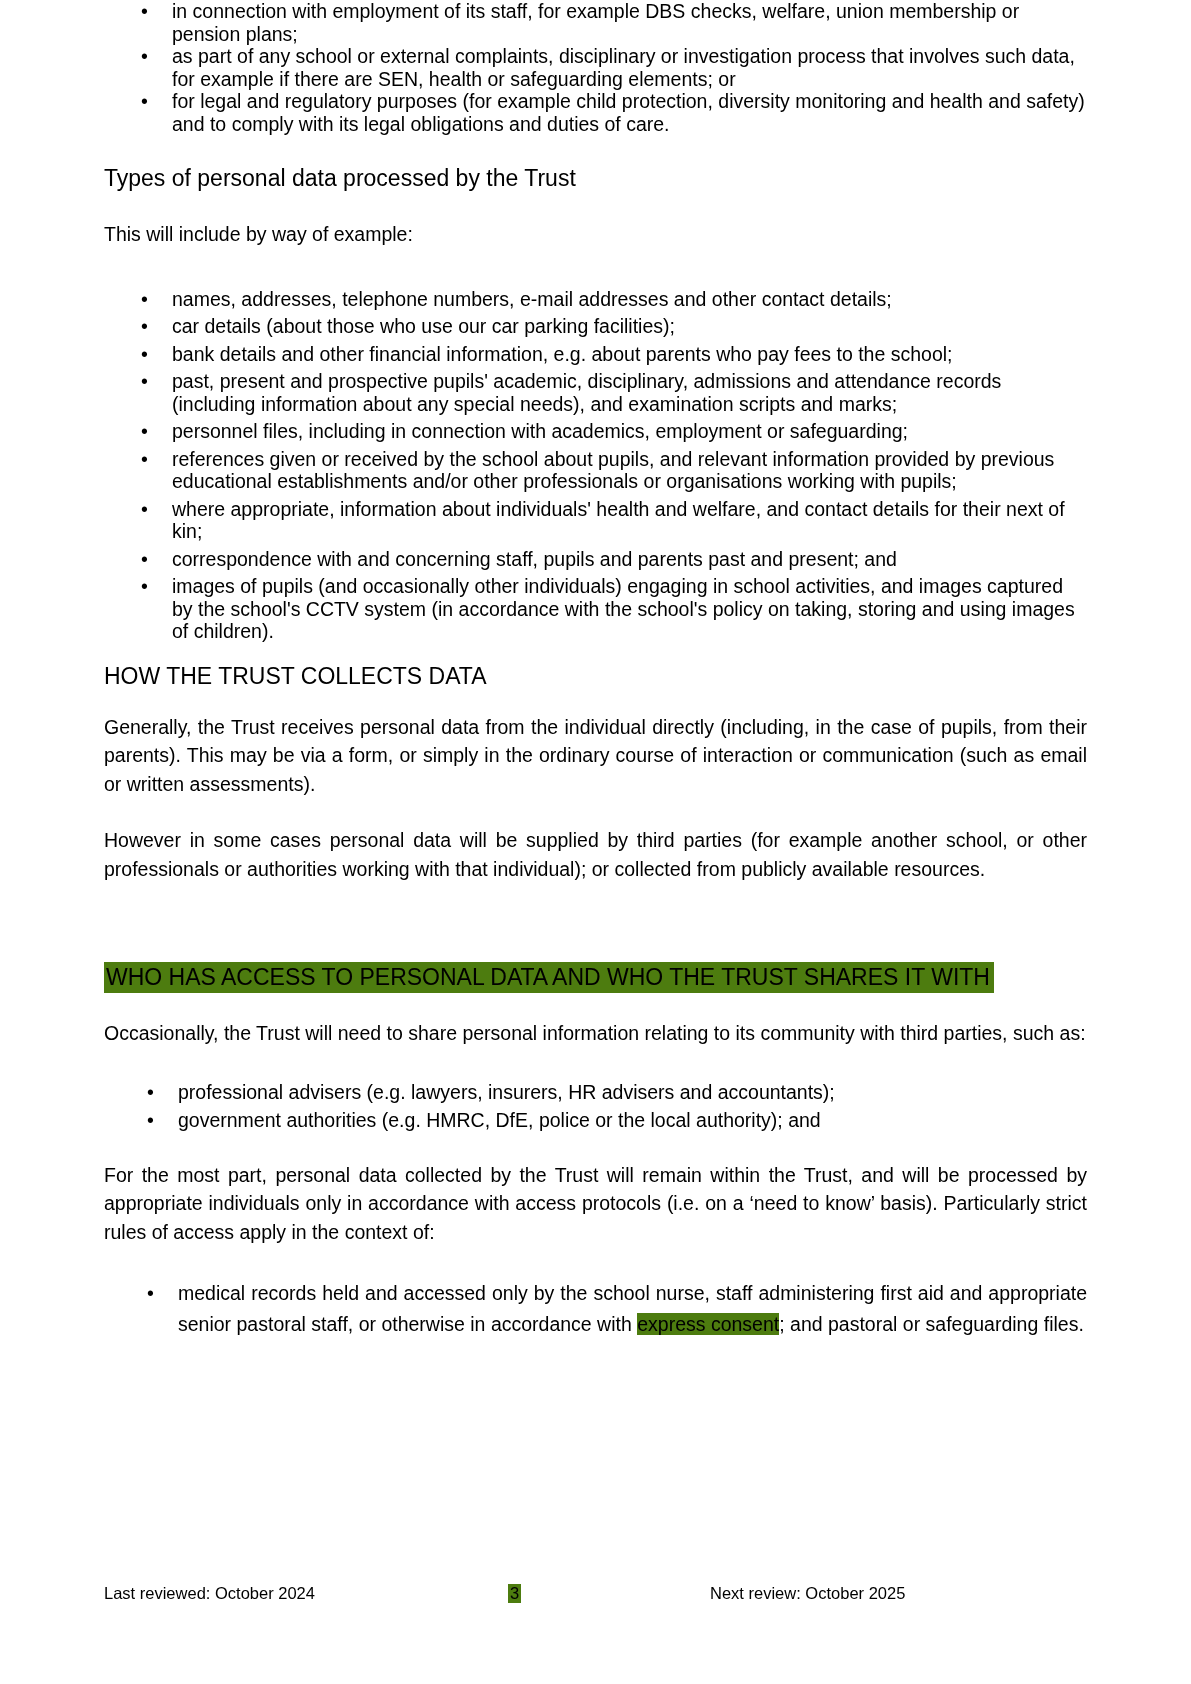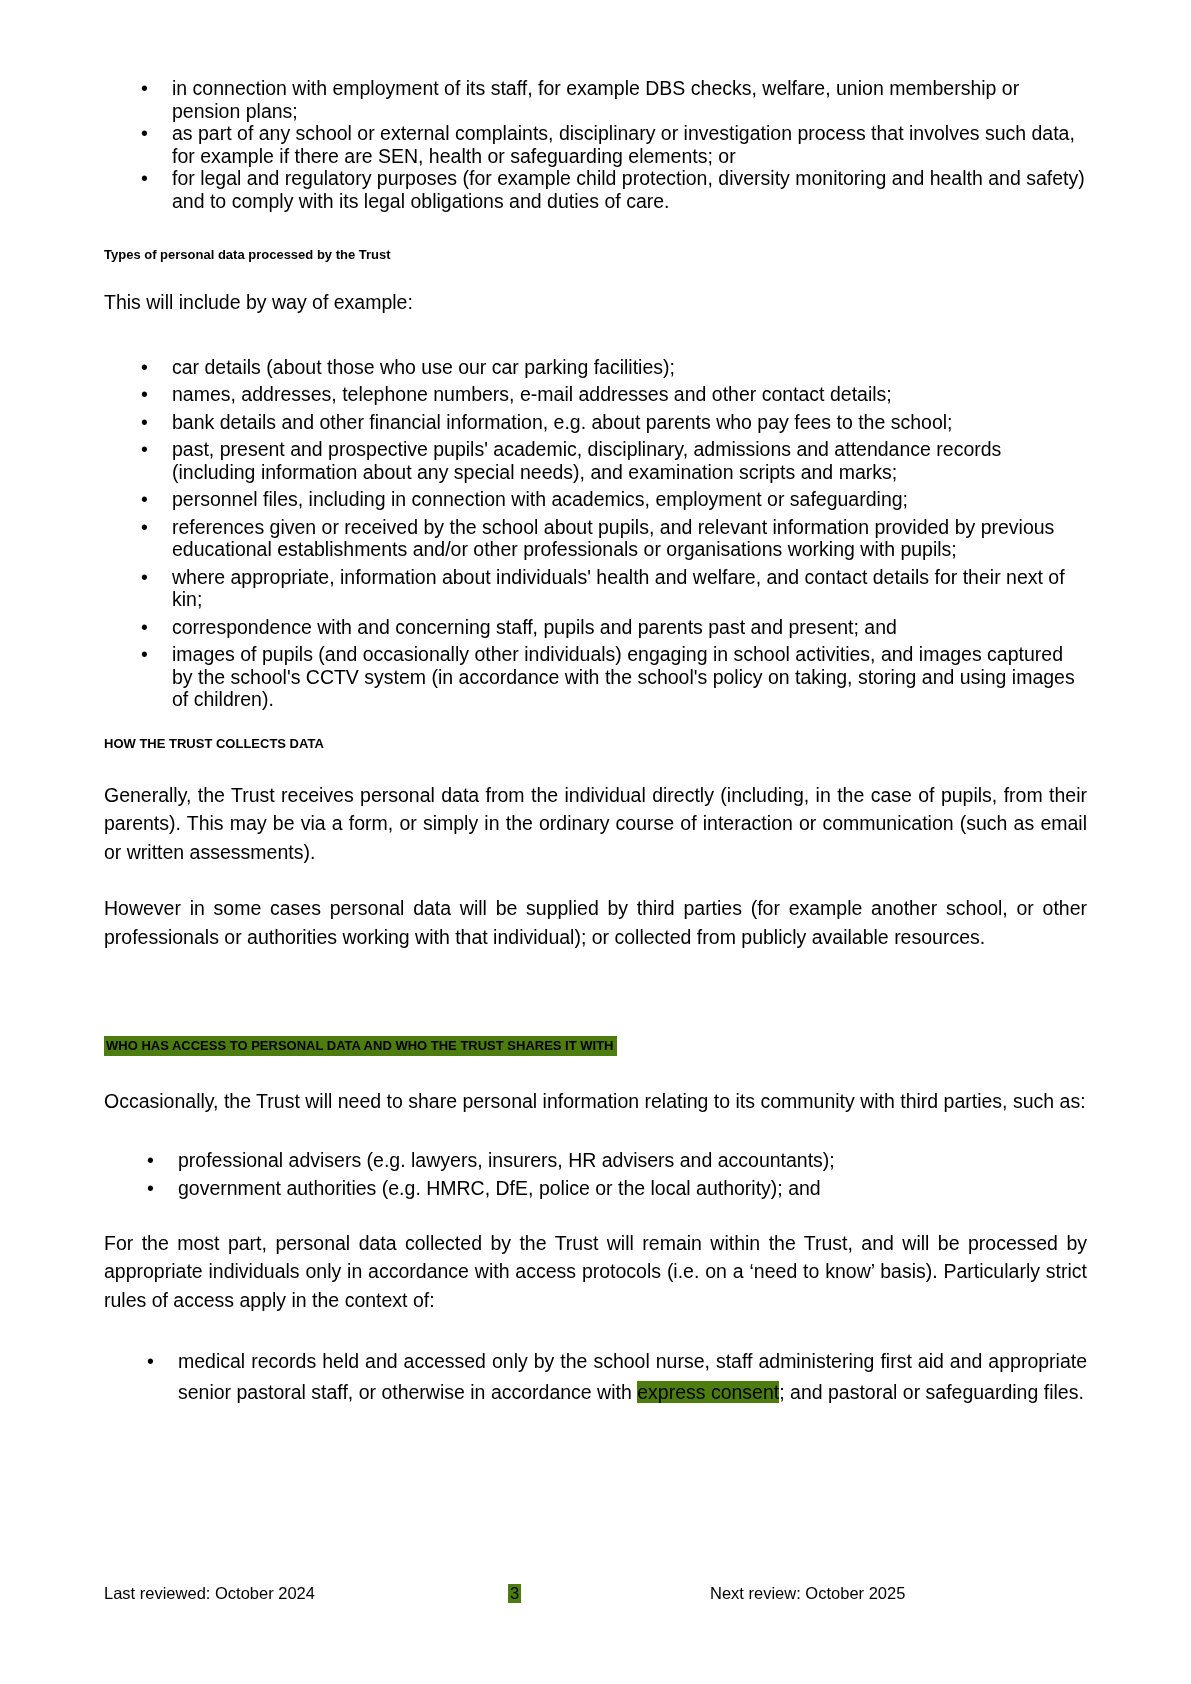--- a/index.html
+++ b/index.html
@@ -1,34 +1,34 @@
 <!DOCTYPE html>
 <html><head>
 <meta charset="utf-8">
 <style>
   * { margin:0; padding:0; box-sizing:border-box; }
   html,body { background:#ffffff; }
   body {
     width:1191px; height:1684px; position:relative; overflow:hidden;
     font-family:"Liberation Sans", sans-serif; color:#000;
   }
-  .content { position:absolute; top:16px; left:104px; width:983px; padding-top:61px; font-size:19.5px; }
+  .content { position:absolute; top:0; left:104px; width:983px; font-size:19.5px; }
   ul { list-style:none; }
   .list-a li, .list-b li {
     position:relative; padding-left:68px; line-height:22.5px; text-align:left;
   }
   .list-a li::before, .list-b li::before {
     content:"\2022"; position:absolute; left:37px; top:0;
   }
   .list-b { margin-top:42px; }
   .list-b li { margin-bottom:5px; }
   .list-b li:last-child { margin-bottom:8px; }
-  .heading { font-size:13px; font-weight:bold; line-height:24px; }
+  .heading { font-size:23px; font-weight:normal; line-height:24px; }
   .types-heading { margin-top:31px; }
-  .types-intro { margin-top:24px; line-height:22.5px; }
+  .types-intro { margin-top:33px; line-height:22.5px; }
   .collect-heading { margin-top:21px; }
   .para { text-align:justify; line-height:28.5px; }
   .para-collect-1 { margin-top:25px; }
   .para-collect-2 { margin-top:28px; }
   .access-heading { margin-top:80px; line-height:29px; }
   .hl { background:#4d7c0f; }
   .access-heading .hl { padding:2px 4px 3px 2px; }
   .para-access-intro { margin-top:27px; }
   .list-c { margin-top:30px; }
   .list-c li {
@@ -56,22 +56,22 @@
     <li>in connection with employment of its staff, for example DBS checks, welfare, union membership or pension plans;</li>
     <li>as part of any school or external complaints, disciplinary or investigation process that involves such data, for example if there are SEN, health or safeguarding elements; or</li>
     <li>for legal and regulatory purposes (for example child protection, diversity monitoring and health and safety) and to comply with its legal obligations and duties of care.</li>
   </ul>
 
   <div class="heading types-heading">Types of personal data processed by the Trust</div>
 
   <p class="types-intro">This will include by way of example:</p>
 
   <ul class="list-b">
+    <li>names, addresses, telephone numbers, e-mail addresses and other contact details;</li>
     <li>car details (about those who use our car parking facilities);</li>
-    <li>names, addresses, telephone numbers, e-mail addresses and other contact details;</li>
     <li>bank details and other financial information, e.g. about parents who pay fees to the school;</li>
     <li>past, present and prospective pupils' academic, disciplinary, admissions and attendance records (including information about any special needs), and examination scripts and marks;</li>
     <li>personnel files, including in connection with academics, employment or safeguarding;</li>
     <li>references given or received by the school about pupils, and relevant information provided by previous educational establishments and/or other professionals or organisations working with pupils;</li>
     <li>where appropriate, information about individuals' health and welfare, and contact details for their next of kin;</li>
     <li>correspondence with and concerning staff, pupils and parents past and present; and</li>
     <li>images of pupils (and occasionally other individuals) engaging in school activities, and images captured by the school's CCTV system (in accordance with the school's policy on taking, storing and using images of children).</li>
   </ul>
 
   <div class="heading collect-heading">HOW THE TRUST COLLECTS DATA</div>

